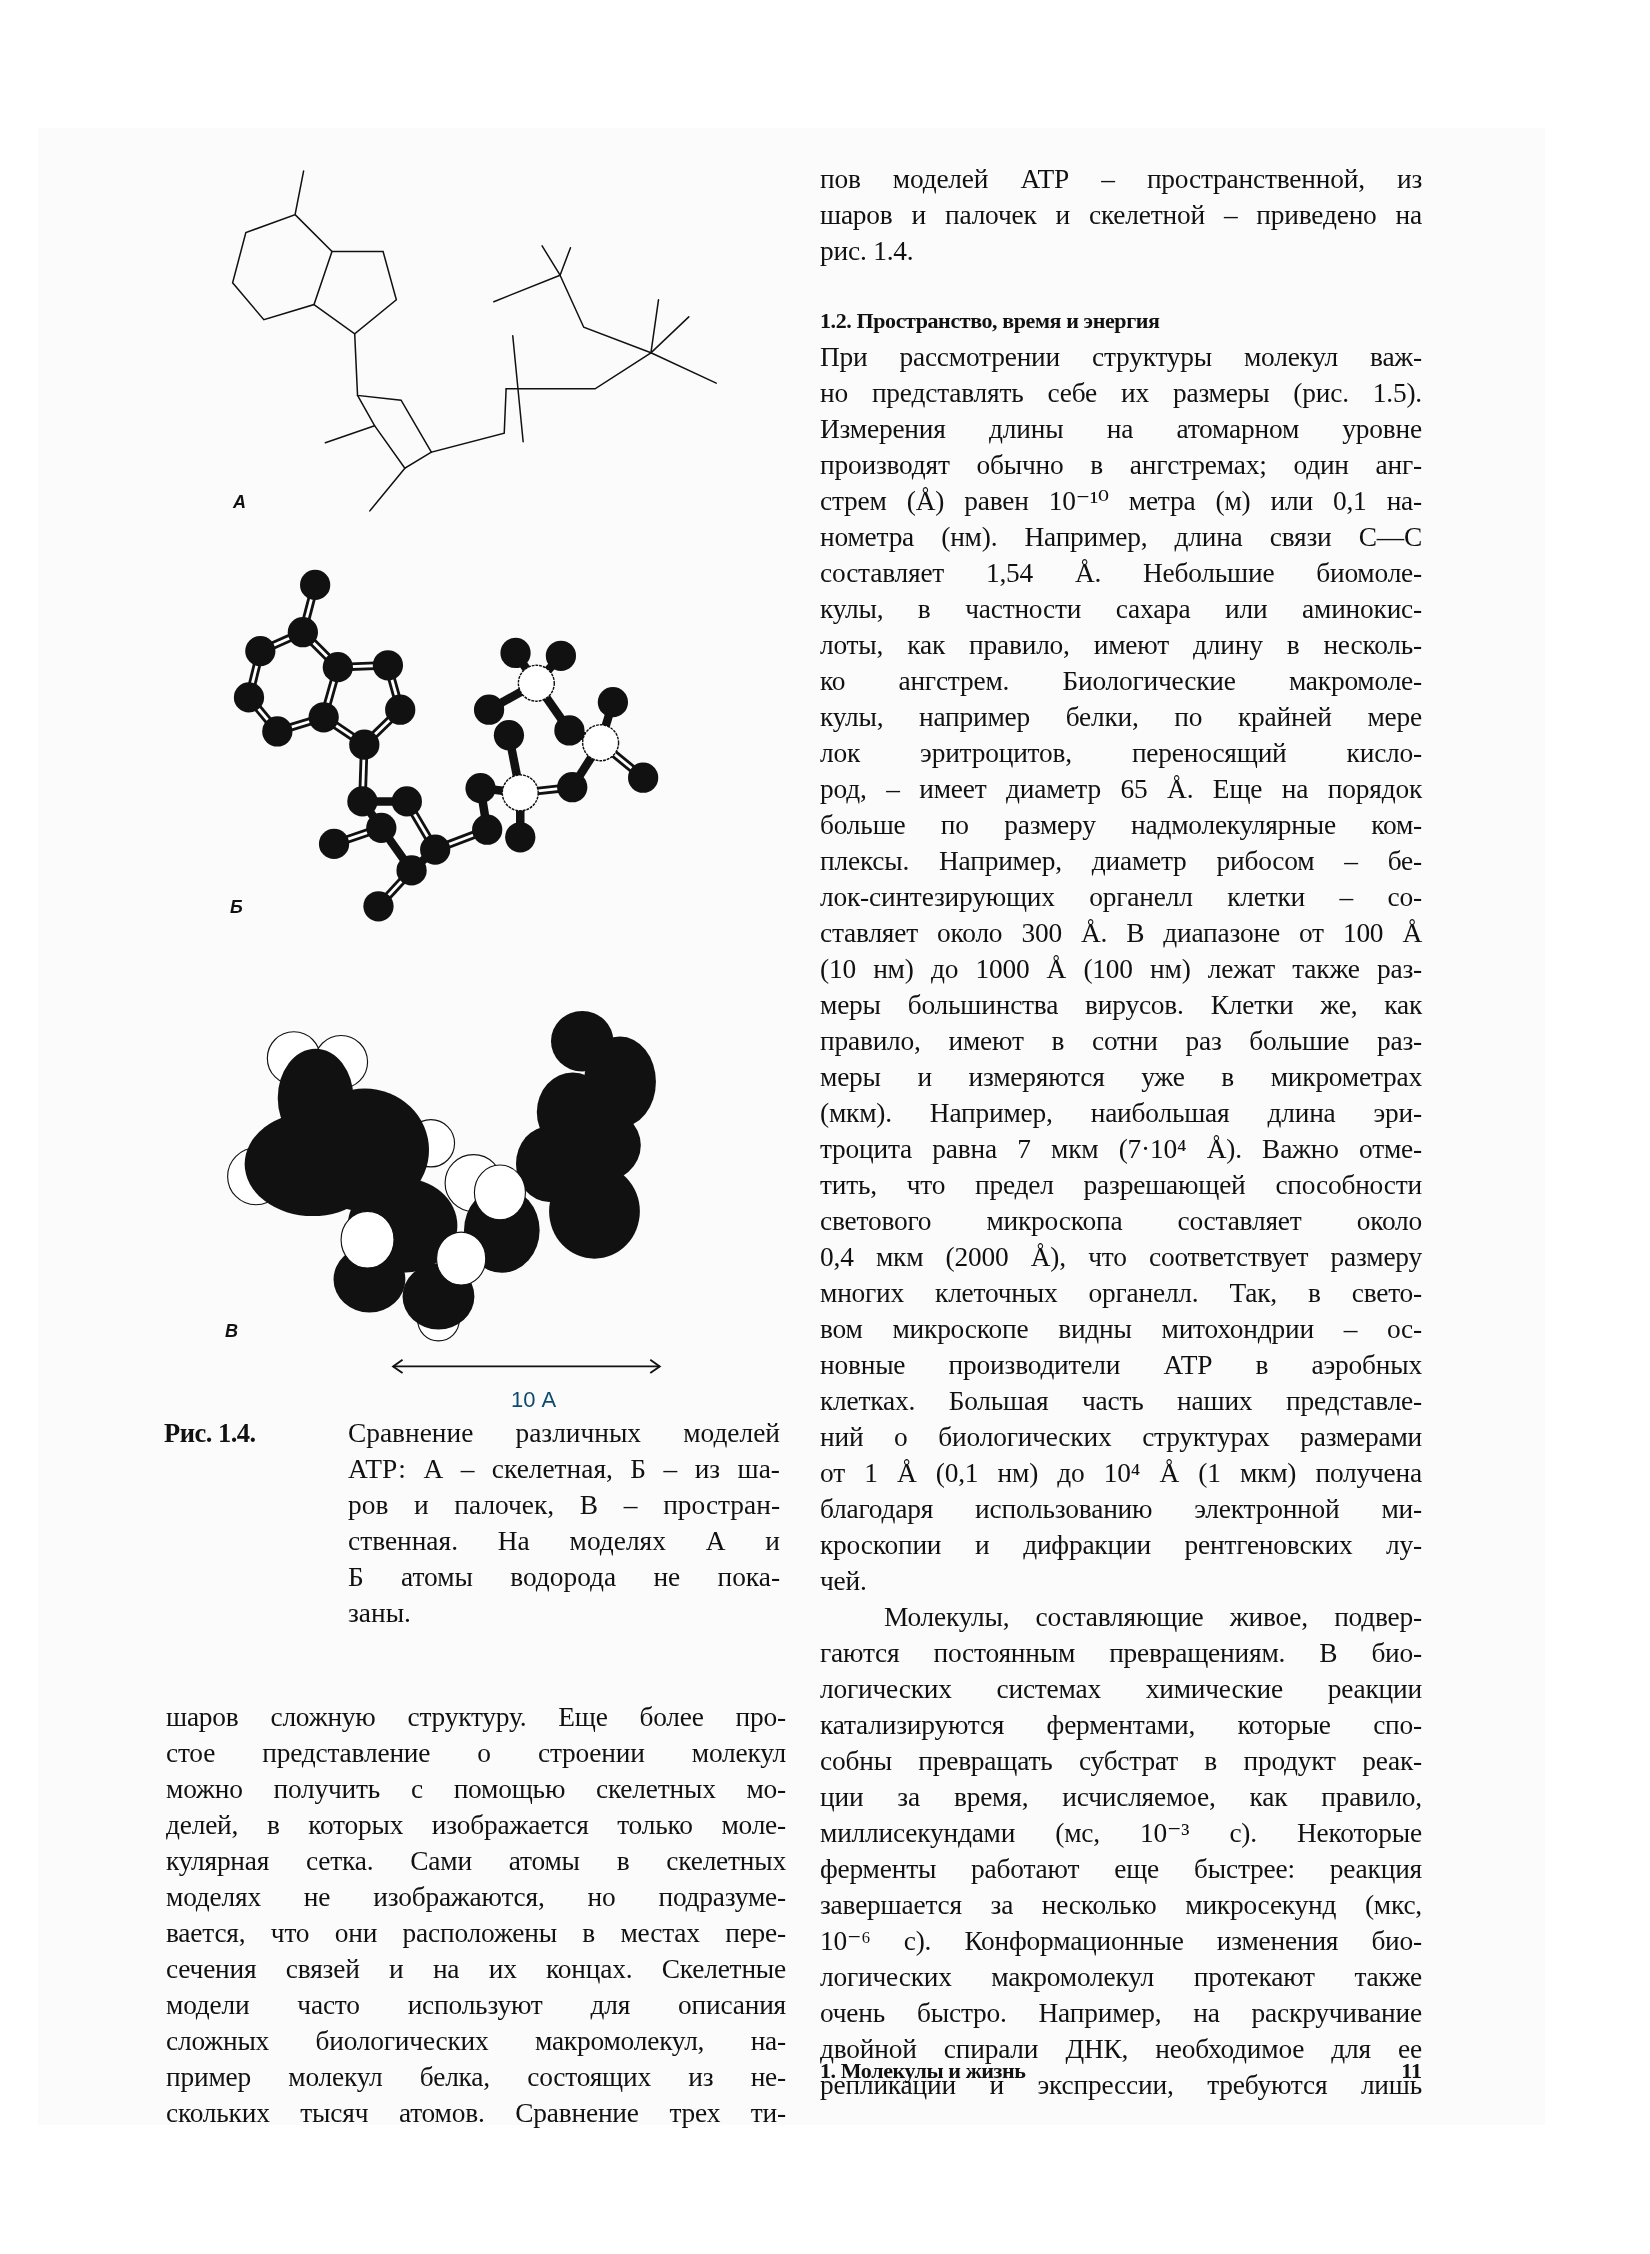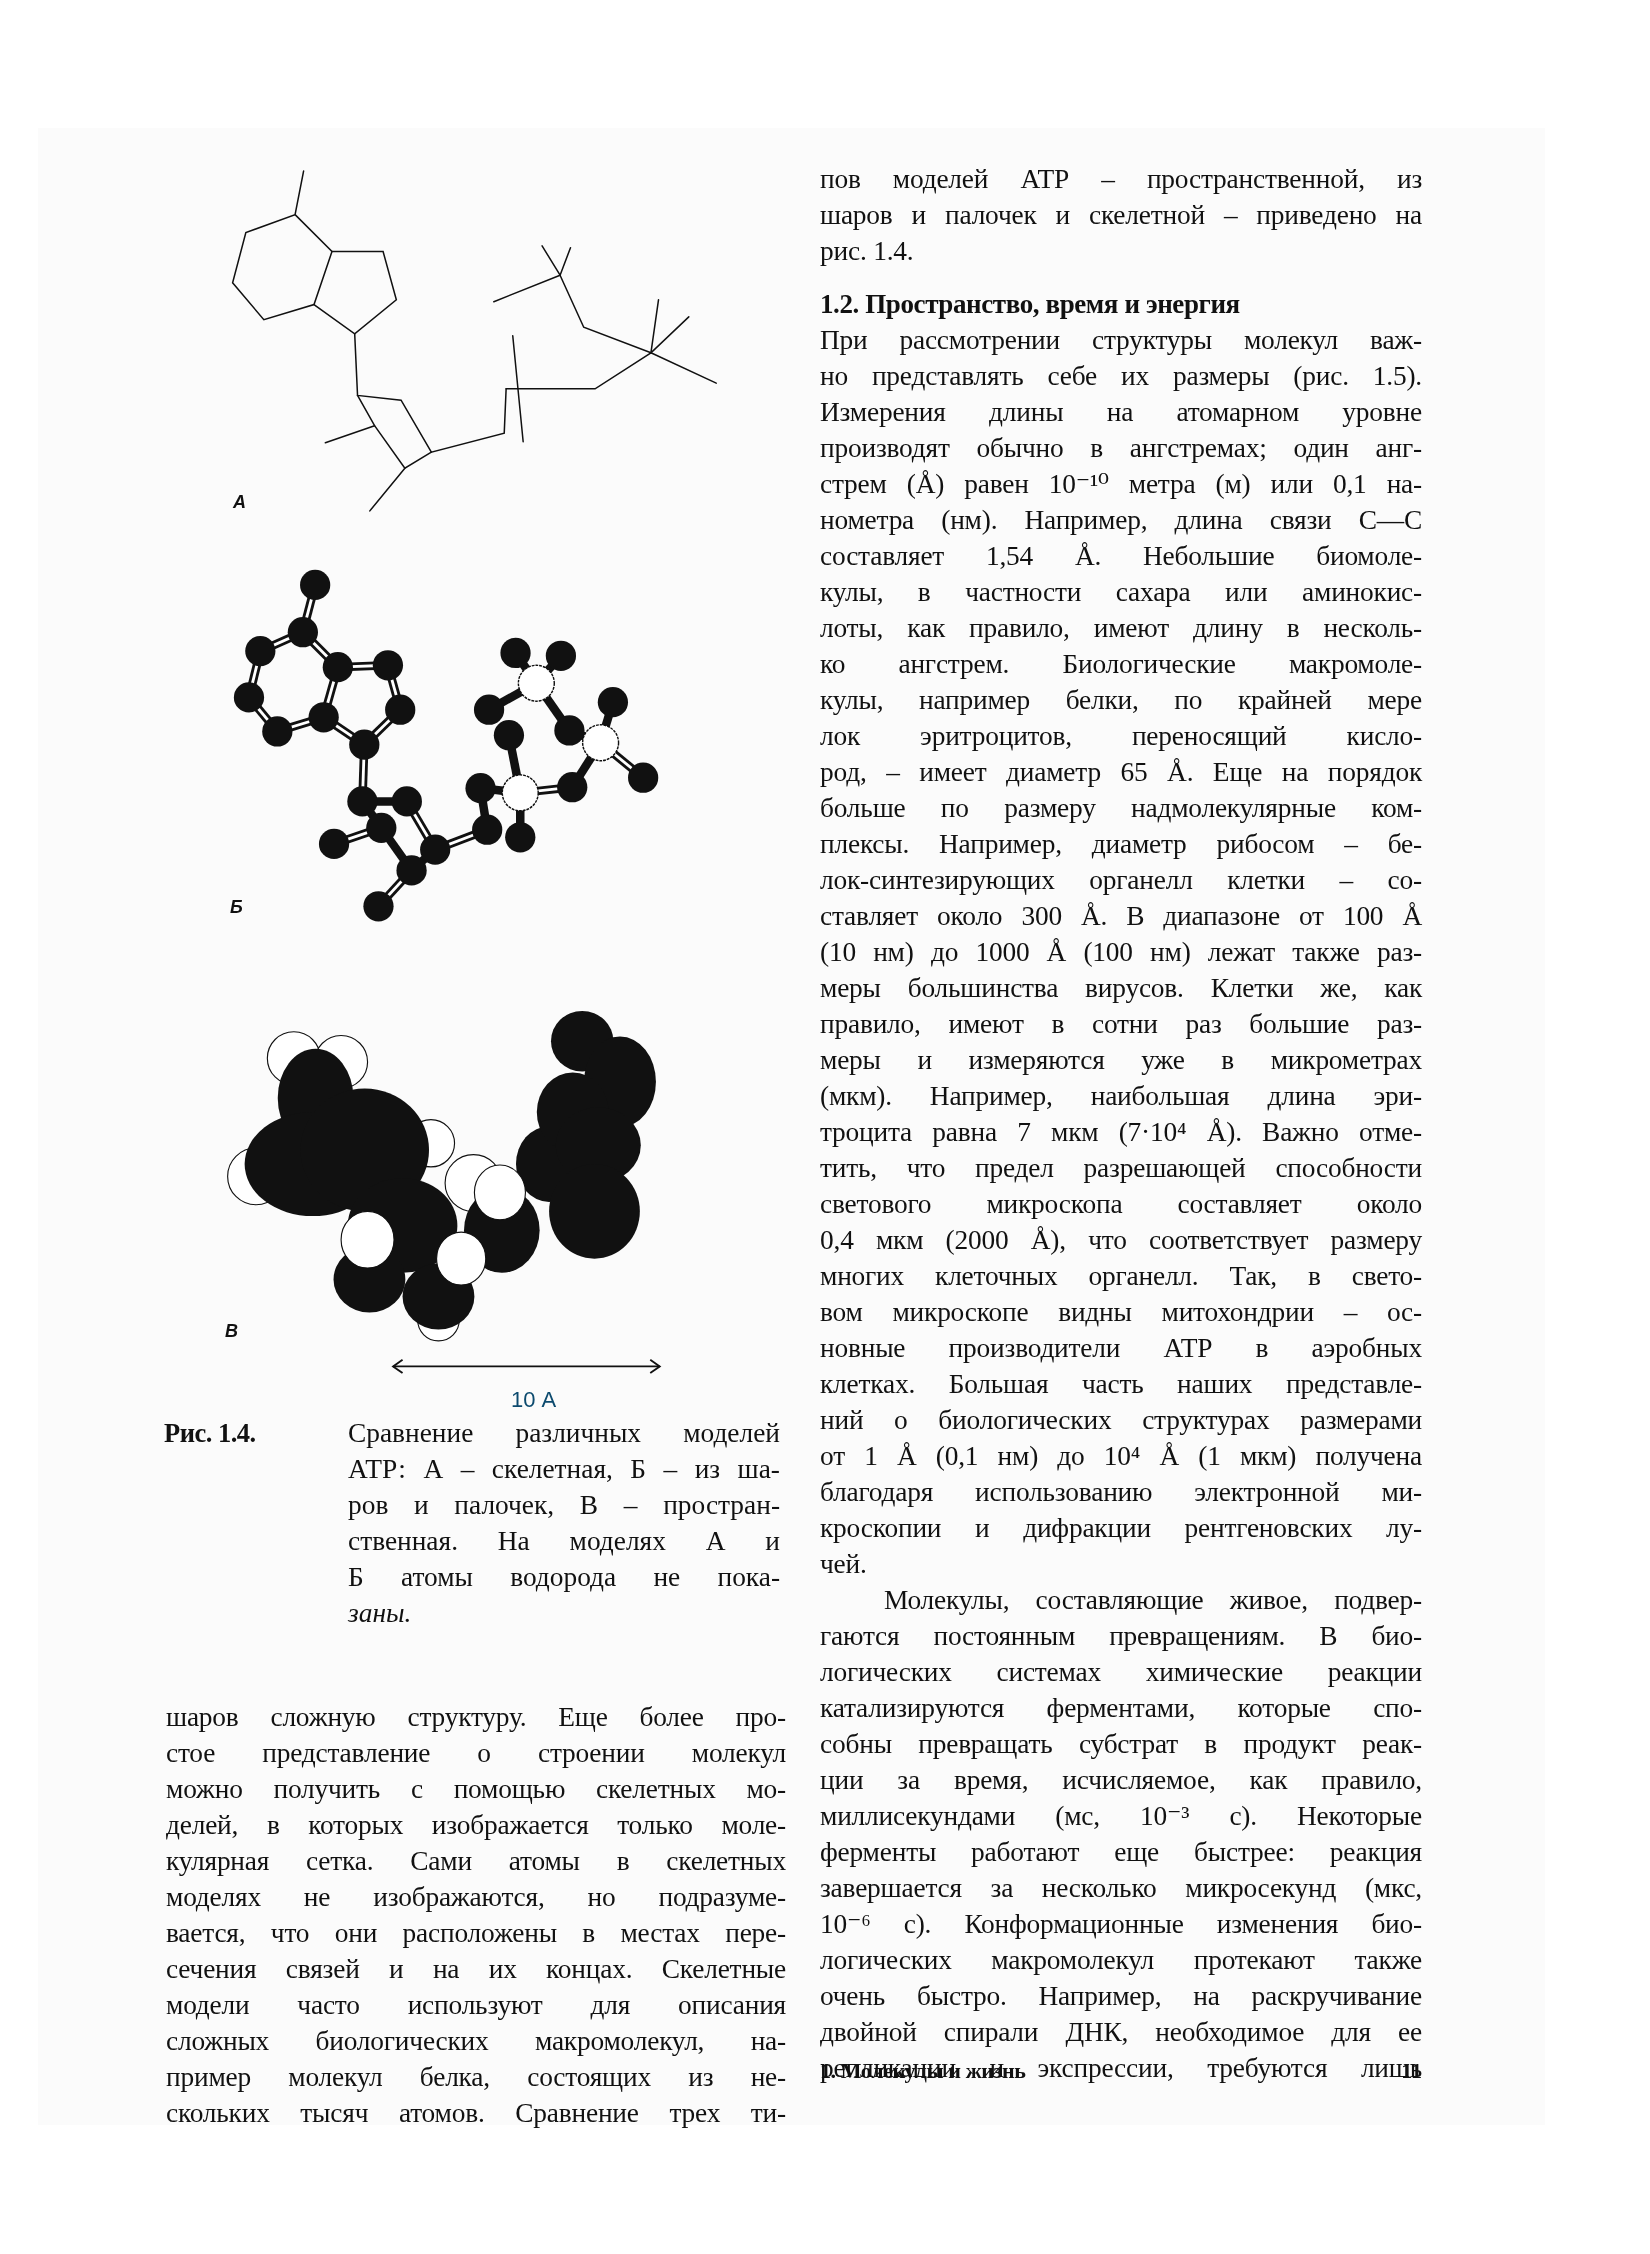--- a/index.html
+++ b/index.html
@@ -18,22 +18,22 @@
     font-size:27.4px; line-height:36px;
     text-align:justify;
     letter-spacing:-0.2px;
   }
   .col .line { display:block; white-space:nowrap; text-align-last:justify; height:36px; }
   .col .line.last { text-align-last:left; }
   .right { left:820px; top:161px; width:602px; }
   .left-text { left:166px; top:1699px; width:620px; }
   .heading {
     font-weight:bold; font-family:"Liberation Serif","DejaVu Serif",serif;
-    font-size:27px; display:block; height:36px; white-space:nowrap; letter-spacing:-0.4px;
-    margin-top:17px;
+    font-size:22px; display:block; height:36px; white-space:nowrap; letter-spacing:-0.4px;
+    margin-top:34px;
   }
   .indent { text-indent:32px; }
 
   .fig { position:absolute; }
   .fig-label {
     position:absolute; font-family:"Liberation Sans","DejaVu Sans",sans-serif;
     font-style:italic; font-weight:bold; font-size:18px; color:#111;
   }
   .scale-label {
     position:absolute; left:511px; top:1387px;
@@ -41,21 +41,21 @@
   }
   .caption-title {
     position:absolute; left:164px; top:1418px;
     font-weight:bold; font-size:26.5px; letter-spacing:-0.5px;
   }
   .caption {
     position:absolute; left:348px; top:1415px; width:432px;
     font-size:27.4px; line-height:36px;
   }
   .caption .line { display:block; white-space:nowrap; text-align:justify; text-align-last:justify; height:36px; }
-  .caption .line.last { text-align-last:left;font-style:italic; }
+  .caption .line.last { text-align-last:left; }
   .footer {
     position:absolute; left:820px; top:2058px; width:602px; height:38px;
     font-weight:bold; font-size:22px;
   }
   .footer .chapter { position:absolute; left:0; top:0; letter-spacing:-0.4px; }
   .footer .pagenum { position:absolute; right:0; top:0;text-align:right; }
 </style>
 </head>
 <body>
 

